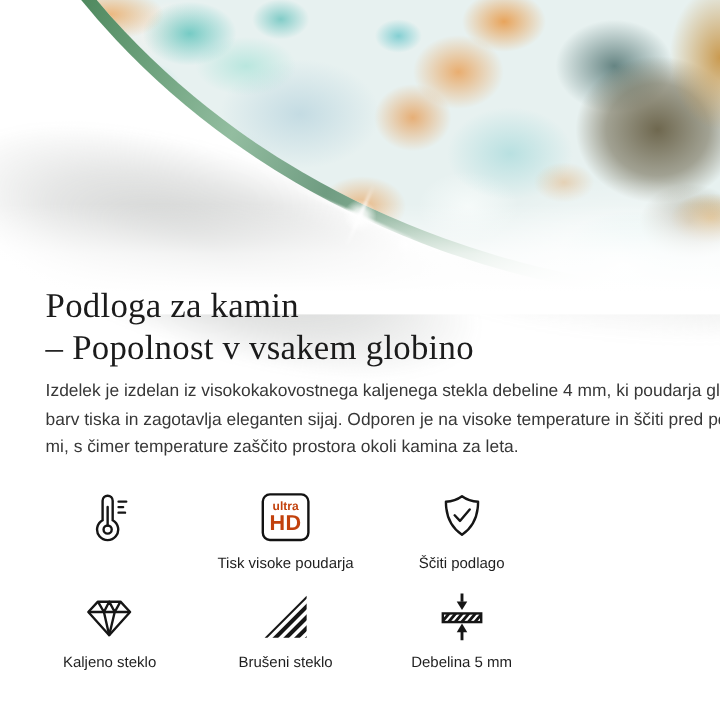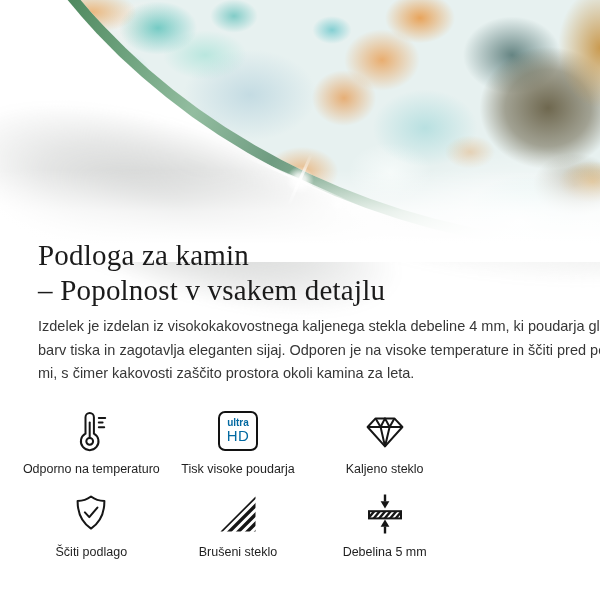--- a/index.html
+++ b/index.html
@@ -133,24 +133,24 @@
   .feature { display: flex; flex-direction: column; align-items: center; }
   .icon-wrap { height: 46px; display: flex; align-items: center; justify-content: center; }
   .feature-label { margin-top: 7px; font-size: 12.5px; line-height: 17px; color: #1f1f1f; }
 
   .icon-svg { stroke: #161616; fill: none; stroke-width: 2; }
 
   .uhd {
     width: 40px; height: 40px;
     border: 2.5px solid #121212; border-radius: 7px;
     display: flex; flex-direction: column; align-items: center; justify-content: center;
-    color: #0369a1;
+    color: #c2410c;
   }
   .uhd .uhd-top { font-size: 10px; line-height: 10px; font-weight: 700; }
-  .uhd .uhd-hd  { font-size: 15px; line-height: 16px; font-weight: 400; letter-spacing: 0.3px; }
+  .uhd .uhd-hd  { font-size: 18px; line-height: 16px; font-weight: 700; letter-spacing: 0.3px; }
 </style>
 </head>
 <body>
 
 <div class="page">
 
   <section class="hero">
     <div class="shadow-main"></div>
     <div class="shadow-right"></div>
     <div class="glass-edge"></div>
@@ -160,73 +160,72 @@
       <div class="ray-a"></div>
       <div class="ray-b"></div>
       <div class="core"></div>
       <div class="glint2"></div>
     </div>
     <div class="hero-fade"></div>
   </section>
 
   <h1 class="title">
     <span>Podloga za kamin</span>
-    <span>– Popolnost v vsakem detajlu</span>
+    <span>– Popolnost v vsakem globino</span>
   </h1>
 
   <p class="desc">
     <span>Izdelek je izdelan iz visokokakovostnega kaljenega stekla debeline 4 mm, ki poudarja globino</span>
     <span>barv tiska in zagotavlja eleganten sijaj. Odporen je na visoke temperature in ščiti pred poškodba-</span>
-    <span>mi, s čimer kakovosti zaščito prostora okoli kamina za leta.</span>
+    <span>mi, s čimer temperature zaščito prostora okoli kamina za leta.</span>
   </p>
 
   <div class="features">
 
     <div class="feature">
       <div class="icon-wrap">
         <svg class="icon-svg" width="44" height="44" viewBox="0 0 44 44" stroke-linecap="round">
           <path d="M16.5 24.6 V8.3 A4.2 4.2 0 0 1 24.9 8.3 V24.6 A8.8 8.8 0 1 1 16.5 24.6 Z"></path>
           <circle cx="20.7" cy="32.3" r="3.4"></circle>
           <path d="M20.7 28.9 V13.5"></path>
           <path d="M29.8 9 H36.2 M29.8 13.6 H33.6 M29.8 18.2 H35.2"></path>
         </svg>
       </div>
-      <div class="feature-label">Odporno na temperaturo</div>
     </div>
 
     <div class="feature">
       <div class="icon-wrap">
         <div class="uhd">
           <span class="uhd-top">ultra</span>
           <span class="uhd-hd">HD</span>
         </div>
       </div>
       <div class="feature-label">Tisk visoke poudarja</div>
+    </div>
+
+    <div class="feature">
+      <div class="icon-wrap">
+        <svg class="icon-svg" width="44" height="44" viewBox="0 0 44 44" stroke-width="2.3" stroke-linecap="round" stroke-linejoin="round">
+          <path d="M22 4.5 C26.2 7.6 30.6 8.9 35.4 9.1 C35.4 19.8 32.3 29.7 22 36.6 C11.7 29.7 8.6 19.8 8.6 9.1 C13.4 8.9 17.8 7.6 22 4.5 Z"></path>
+          <path d="M15.9 20.4 L20.3 25.1 L28.4 15.6"></path>
+        </svg>
+      </div>
+      <div class="feature-label">Ščiti podlago</div>
     </div>
 
     <div class="feature">
       <div class="icon-wrap">
         <svg class="icon-svg" width="44" height="44" viewBox="0 0 44 44" stroke-width="1.8" stroke-linejoin="round">
           <path d="M12.6 9.4 H31.4 L39.4 18 L22 37.4 L4.6 18 Z"></path>
           <path d="M4.6 18 H39.4"></path>
           <path d="M12.6 9.4 L17.6 18 L22 9.4 L26.6 18 L31.4 9.4"></path>
           <path d="M17.6 18 L22 37.4 M26.6 18 L22 37.4"></path>
         </svg>
       </div>
       <div class="feature-label">Kaljeno steklo</div>
-    </div>
-
-    <div class="feature">
-      <div class="icon-wrap">
-        <svg class="icon-svg" width="44" height="44" viewBox="0 0 44 44" stroke-width="2.3" stroke-linecap="round" stroke-linejoin="round">
-          <path d="M22 4.5 C26.2 7.6 30.6 8.9 35.4 9.1 C35.4 19.8 32.3 29.7 22 36.6 C11.7 29.7 8.6 19.8 8.6 9.1 C13.4 8.9 17.8 7.6 22 4.5 Z"></path>
-          <path d="M15.9 20.4 L20.3 25.1 L28.4 15.6"></path>
-        </svg>
-      </div>
-      <div class="feature-label">Ščiti podlago</div>
     </div>
 
     <div class="feature">
       <div class="icon-wrap">
         <svg width="44" height="44" viewBox="0 0 44 44">
           <defs>
               <clipPath id="triclip">
                 <path d="M4.5 39.5 L39.5 4.5 L39.5 39.5 Z"></path>
               </clipPath>
             </defs>

